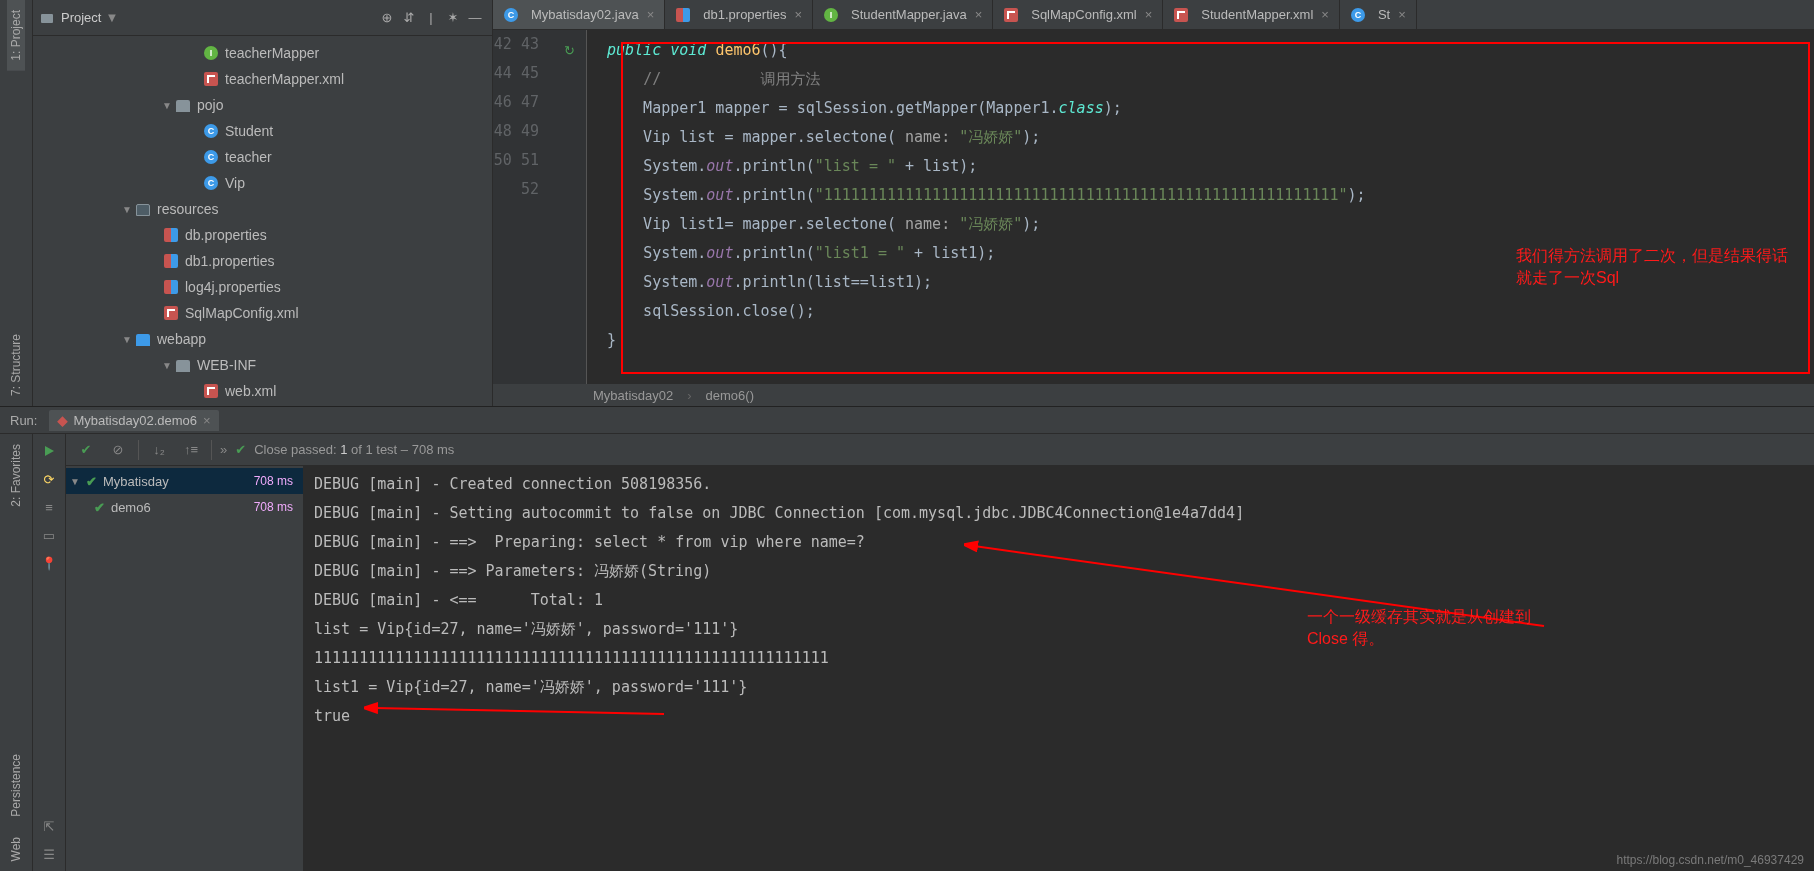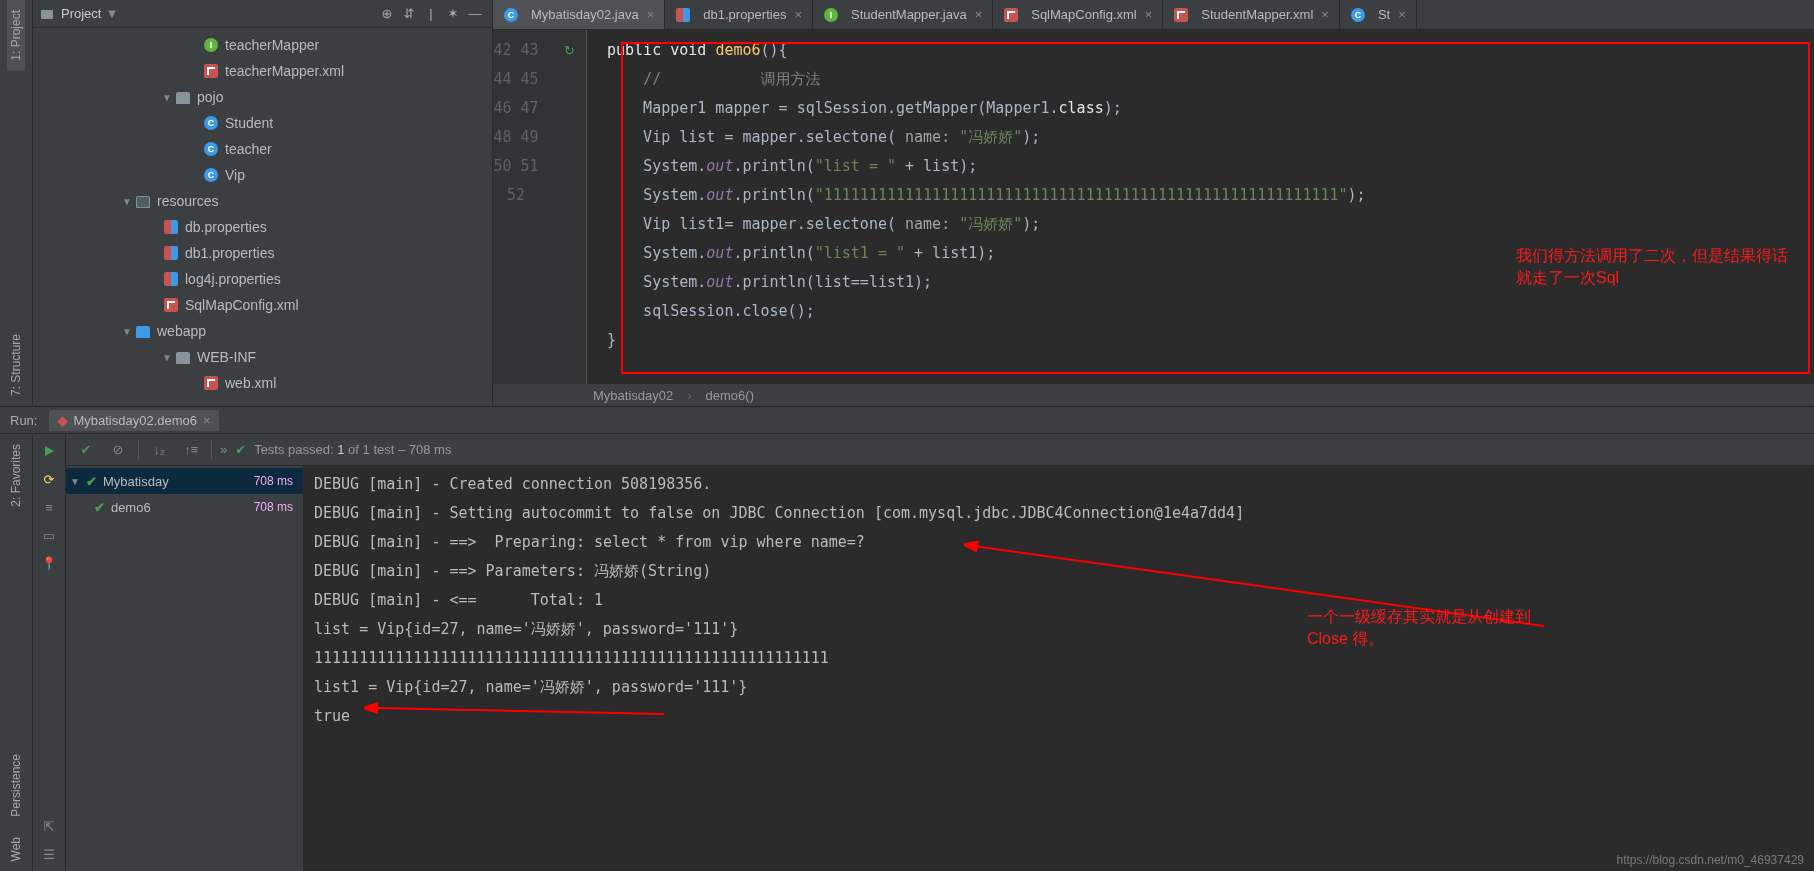--- a/index.html
+++ b/index.html
@@ -22,21 +22,21 @@
   }
   .vtab { writing-mode: vertical-rl; transform: rotate(180deg); padding: 10px 2px; color: #a9a9a9; font-size: 12px; cursor: pointer; }
   .vtab.active { background: #4e5254; }
   .project-panel {
     width: 460px;
     background: #3c3f41;
     border-right: 1px solid #2b2b2b;
     display: flex; flex-direction: column;
   }
   .project-header {
-    height: 28px;
+    height: 36px;
     display: flex; align-items: center; padding: 0 6px;
     border-bottom: 1px solid #2b2b2b;
   }
   .project-header .title { font-weight: 500; color: #ccc; }
   .project-header .spacer { flex: 1; }
   .hdr-ico { width: 22px; height: 22px; display:flex; align-items:center; justify-content:center; color:#aaa; cursor:pointer; border-radius:3px; }
   .tree {
     flex: 1; overflow-y: auto; padding: 4px 0;
     font-size: 14px;
   }
@@ -51,24 +51,24 @@
   .folder-g { width:14px;height:12px;background:#87939a; border-radius:2px 2px 0 0; position:relative; top:1px;}
   .folder-r { width:14px;height:12px;background:#4e5d66; border-radius:2px 2px 0 0; border:1px solid #87939a;position:relative;top:1px;}
   .folder-b { width:14px;height:12px;background:#3d9ae8; border-radius:2px 2px 0 0; position:relative;top:1px;}
 
   .editor-area { flex: 1; display:flex; flex-direction:column; background:#2b2b2b; min-width:0;}
   .editor-tabs { height: 30px; display:flex; align-items:stretch; background:#3c3f41; border-bottom:1px solid #2b2b2b; overflow:hidden;}
   .etab { display:flex; align-items:center; padding:0 10px; border-right:1px solid #2b2b2b; font-size:13px; cursor:pointer; gap:6px; color:#bbb;}
   .etab.active { background:#4e5254; }
   .etab .close { color:#888; font-size:13px; margin-left:2px;}
   .code-wrap { flex:1; display:flex; overflow:hidden; position: relative;}
-  .gutter { width:60px; text-align:center; padding:6px 14px 0 0; color:#606366; font-family: Consolas, monospace; font-size:15px; line-height:29px; user-select:none; background:#313335;}
+  .gutter { width:60px; text-align:right; padding:0 14px 0 0; color:#606366; font-family: Consolas, monospace; font-size:15px; line-height:29px; user-select:none; background:#313335;}
   .gutter-icons { width:34px; background:#313335; border-right:1px solid #555; }
   .code { flex:1; padding:6px 0 0 20px; font-family: Consolas, monospace; font-size:15px; line-height:29px; white-space:pre; color:#a9b7c6; overflow:hidden;}
-  .kw { color:#e5e5e5;} .str{color:#6a8759;} .cm{color:#808080;} .fld{color:#9876aa; font-style: italic;} .mn{color:#ffc66d;} .hint{color:#a3a3a3;}
+  .kw { color:#5eead4;font-style:italic;} .str{color:#6a8759;} .cm{color:#808080;} .fld{color:#9876aa; font-style: italic;} .mn{color:#ffc66d;} .hint{color:#a3a3a3;}
   .red-box { position:absolute; border:2px solid #ff0000; pointer-events:none; }
   .red-text { position:absolute; color:#ff1a1a; font-size:16px; line-height:22px; font-family: "Microsoft YaHei", sans-serif;}
   .breadcrumb { height:22px; background:#3c3f41; display:flex; align-items:center; padding:0 12px 0 100px; gap:14px; color:#999; font-size:13px; cursor:default;}
   .breadcrumb span{cursor:pointer;}
 
   .bottom-panel { border-top:1px solid #222; display:flex; flex-direction:column; height:465px; }
   .run-tab-bar { height:27px; background:#3c3f41; display:flex; align-items:center; padding:0 10px; border-bottom:1px solid #2b2b2b;}
   .run-label{color:#aaa; margin-right:12px;}
   .run-tab{background:#4e5254; padding:3px 8px; border-radius:2px 2px 0 0; display:flex; align-items:center; gap:6px;}
   .run-close{color:#888;}
@@ -341,21 +341,21 @@
       <div class="run-toolbar">
         <div class="tb-btn" style="color:#499c54">✔</div>
         <div class="tb-btn" style="color:#888">⊘</div>
         <div class="divider"></div>
         <div class="tb-btn" style="color:#888">↓₂</div>
         <div class="tb-btn" style="color:#888">↑≡</div>
         <div class="divider"></div>
         <span style="color:#888">»</span>
         <span style="color:#499c54">✔</span>
         <span class="tests-text">
-          <span>Tests passed: </span><b>1</b><span> of 1 test – 708 ms</span>
+          <span>Close passed: </span><b>1</b><span> of 1 test – 708 ms</span>
         </span>
       </div>
       <div class="run-lower">
         <div class="test-tree">
           <div class="tt-row sel">
             <span class="tt-chev">▼</span>
             <span class="tt-tick">✔</span>
             <span>Mybatisday</span>
             <span class="tt-time">708 ms</span>
           </div>

